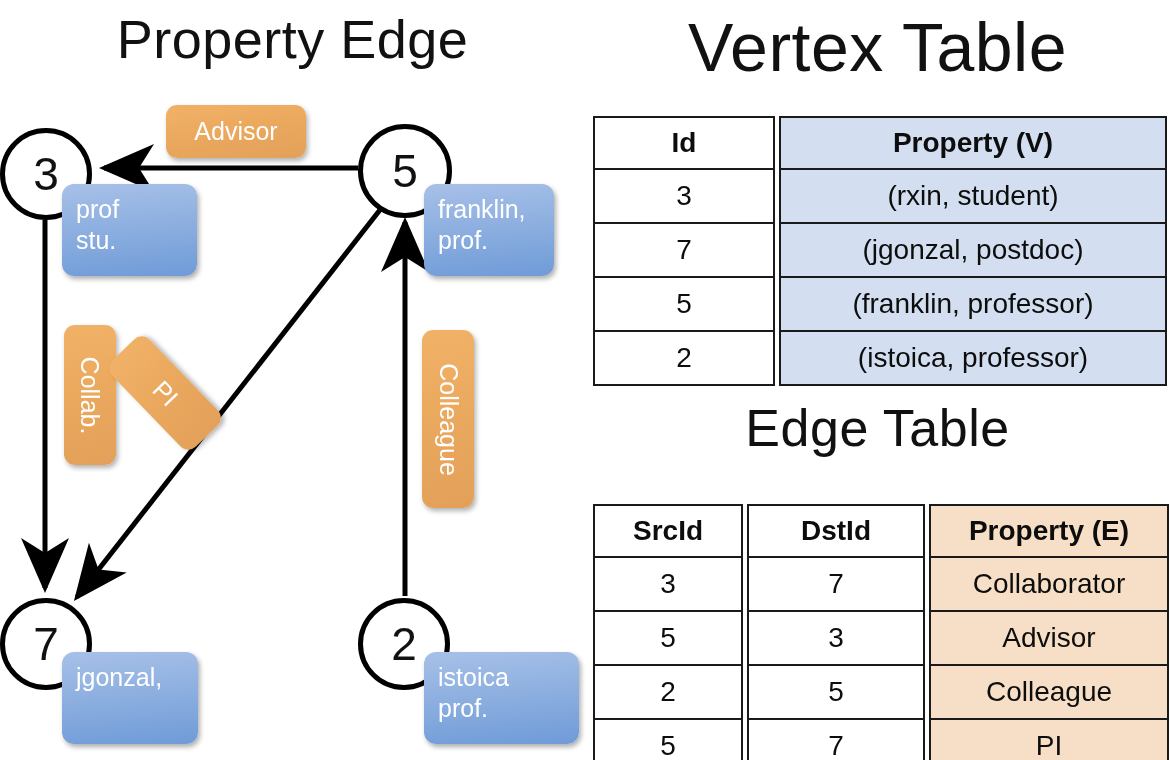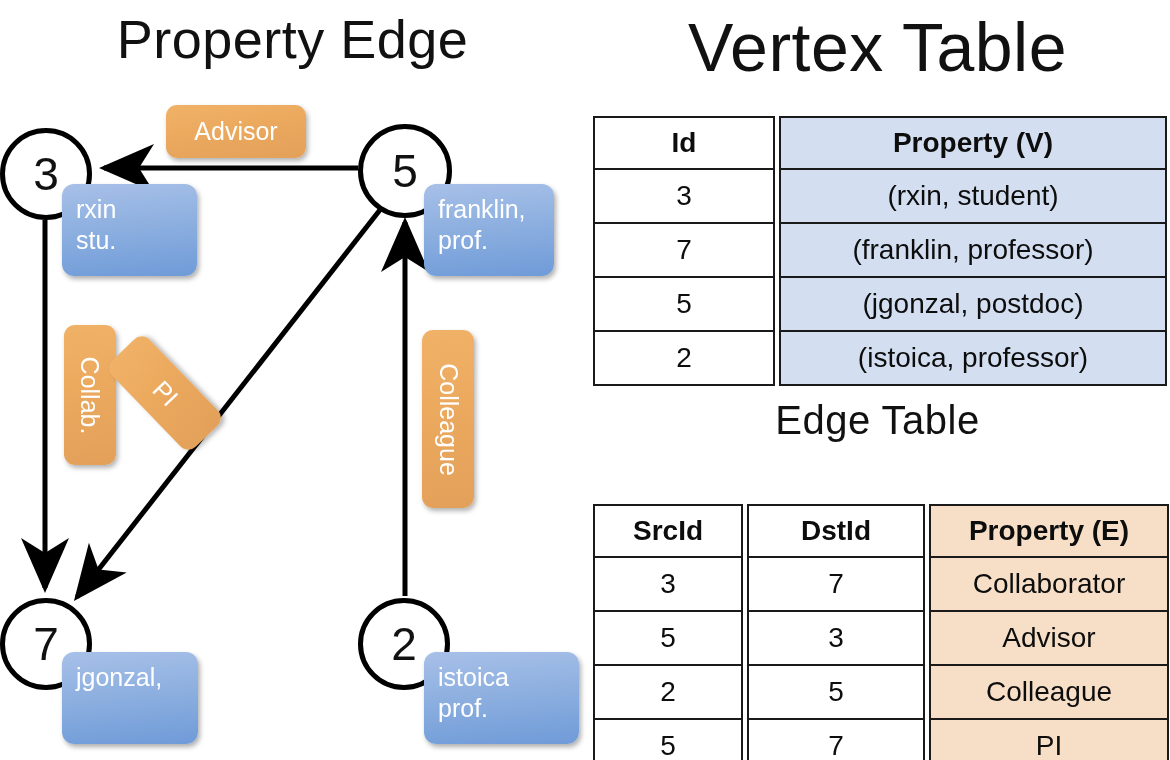--- a/index.html
+++ b/index.html
@@ -16,21 +16,21 @@
   .title {
     position: absolute;
     font-family: "Liberation Sans", sans-serif;
     font-weight: 300;
     color: #111;
     letter-spacing: 0.5px;
     white-space: nowrap;
   }
   #title-property-graph { left: 0; top: 8px; width: 585px; text-align: center; font-size: 54px; }
   #title-vertex-table   { left: 585px; top: 8px; width: 585px; text-align: center; font-size: 68px; }
-  #title-edge-table     { left: 585px; top: 398px; width: 585px; text-align: center; font-size: 40px; }
+  #title-edge-table     { left: 585px; top: 398px; width: 585px; text-align: center; font-size: 52px; }
 
   
   #graph { position: absolute; left: 0; top: 0; width: 585px; height: 760px; }
   #graph-svg { position: absolute; left: 0; top: 0; width: 585px; height: 760px; }
 
   .node-circle {
     position: absolute;
     border: 5px solid #000;
     border-radius: 50%;
     background: #fff;
@@ -145,21 +145,21 @@
       <span>5</span>
     </div>
     <div class="node-circle" style="left:0px; top:598px; width:92px; height:92px;">
       <span>7</span>
     </div>
     <div class="node-circle" style="left:358px; top:598px; width:92px; height:92px;">
       <span>2</span>
     </div>
 
     <div class="prop-box" style="left:62px; top:184px; width:135px; height:92px;">
-      <div>rxin</div>
+      <div>prof</div>
       <div>stu.</div>
     </div>
     <div class="prop-box" style="left:424px; top:184px; width:130px; height:92px;">
       <div>franklin,</div>
       <div>prof.</div>
     </div>
     <div class="prop-box" style="left:62px; top:652px; width:136px; height:92px;">
       <div>jgonzal,</div>
     </div>
     <div class="prop-box" style="left:424px; top:652px; width:155px; height:92px;">
@@ -188,22 +188,22 @@
     <div class="tcol c-id">
       <div class="cell hdr">Id</div>
       <div class="cell">3</div>
       <div class="cell">7</div>
       <div class="cell">5</div>
       <div class="cell">2</div>
     </div>
     <div class="tcol c-prop">
       <div class="cell hdr blue">Property (V)</div>
       <div class="cell blue">(rxin, student)</div>
+      <div class="cell blue">(jgonzal, postdoc)</div>
       <div class="cell blue">(franklin, professor)</div>
-      <div class="cell blue">(jgonzal, postdoc)</div>
       <div class="cell blue">(istoica, professor)</div>
     </div>
   </div>
 
   <div class="tbl" id="edge-table">
     <div class="tcol c-src">
       <div class="cell hdr">SrcId</div>
       <div class="cell">3</div>
       <div class="cell">5</div>
       <div class="cell">2</div>

